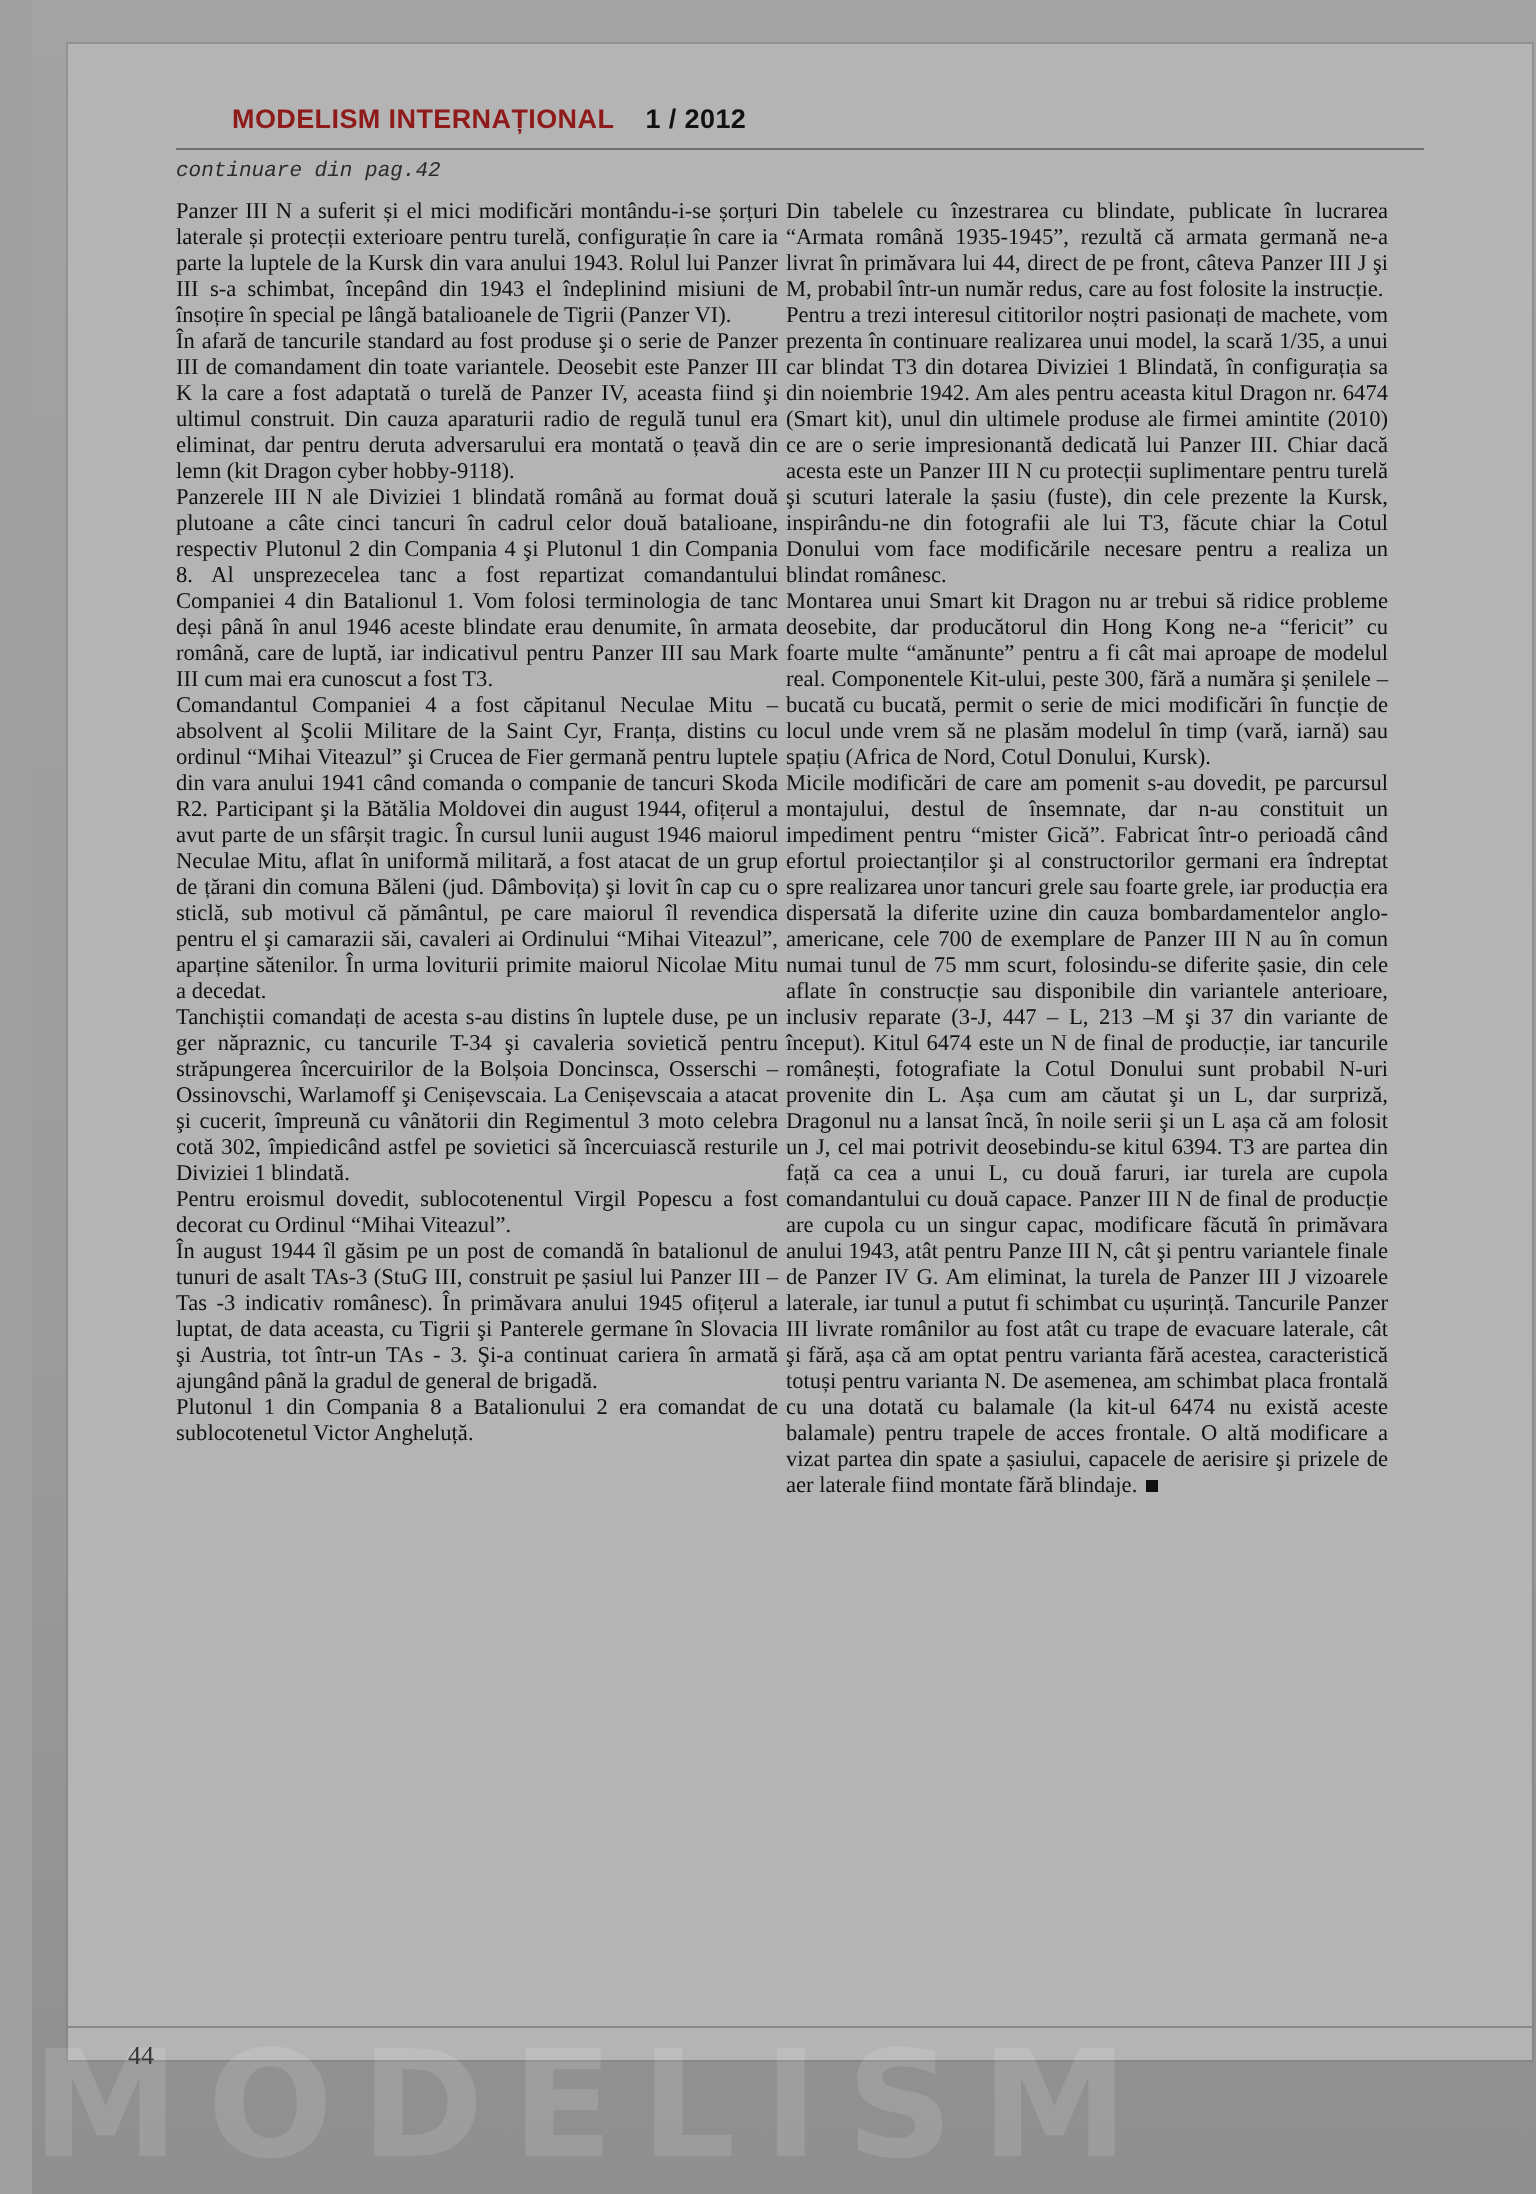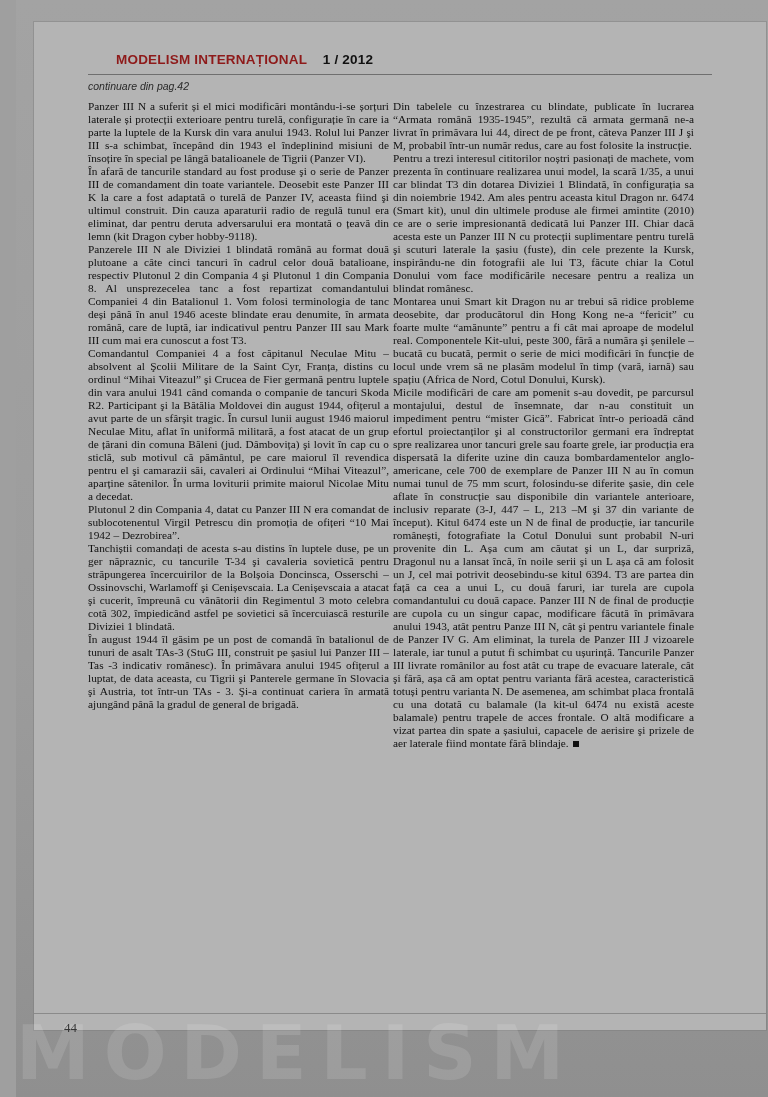--- a/index.html
+++ b/index.html
@@ -67,21 +67,21 @@
     left: 72px;
     top: 74px;
     width: 624px;
     height: 1px;
     background: #6f6f6f;
   }
   .continuare {
     position: absolute;
     left: 72px;
     top: 80px;
-    font-family: Liberation Sans, sans-serif;
+    font-family: Liberation Mono, monospace;
     font-style: italic;
     font-size: 10.5px;
     color: #2a2a2a;
   }
   .columns {
     position: absolute;
     left: 72px;
     top: 100px;
     width: 624px;
     display: flex;
@@ -140,23 +140,24 @@
   </div>
   <div class="rule"></div>
   <div class="continuare">continuare din pag.42</div>
 
   <div class="columns">
     <div class="col">
       <p>Panzer III N a suferit și el mici modificări montându-i-se șorțuri laterale și protecții exterioare pentru turelă, configurație în care ia parte la luptele de la Kursk din vara anului 1943. Rolul lui Panzer III s-a schimbat, începând din 1943 el îndeplinind misiuni de însoțire în special pe lângă batalioanele de Tigrii (Panzer VI).</p>
       <p>În afară de tancurile standard au fost produse şi o serie de Panzer III de comandament din toate variantele. Deosebit este Panzer III K la care a fost adaptată o turelă de Panzer IV, aceasta fiind şi ultimul construit. Din cauza aparaturii radio de regulă tunul era eliminat, dar pentru deruta adversarului era montată o țeavă din lemn (kit Dragon cyber hobby-9118).</p>
       <p>Panzerele III N ale Diviziei 1 blindată română au format două plutoane a câte cinci tancuri în cadrul celor două batalioane, respectiv Plutonul 2 din Compania 4 şi Plutonul 1 din Compania 8. Al unsprezecelea tanc a fost repartizat comandantului Companiei 4 din Batalionul 1. Vom folosi terminologia de tanc deși până în anul 1946 aceste blindate erau denumite, în armata română, care de luptă, iar indicativul pentru Panzer III sau Mark III cum mai era cunoscut a fost T3.</p>
       <p>Comandantul Companiei 4 a fost căpitanul Neculae Mitu – absolvent al Şcolii Militare de la Saint Cyr, Franța, distins cu ordinul “Mihai Viteazul” şi Crucea de Fier germană pentru luptele din vara anului 1941 când comanda o companie de tancuri Skoda R2. Participant şi la Bătălia Moldovei din august 1944, ofițerul a avut parte de un sfârșit tragic. În cursul lunii august 1946 maiorul Neculae Mitu, aflat în uniformă militară, a fost atacat de un grup de țărani din comuna Băleni (jud. Dâmbovița) şi lovit în cap cu o sticlă, sub motivul că pământul, pe care maiorul îl revendica pentru el şi camarazii săi, cavaleri ai Ordinului “Mihai Viteazul”, aparține sătenilor. În urma loviturii primite maiorul Nicolae Mitu a decedat.</p>
-      <p>Plutonul 2 din Compania 4, datat cu Panzer III N era comandat de sublocotenentul Virgil Petrescu din promoția de ofițeri “10 Mai 1942 – Dezrobirea”.</p>
       <p>Tanchiștii comandați de acesta s-au distins în luptele duse, pe un ger năpraznic, cu tancurile T-34 şi cavaleria sovietică pentru străpungerea încercuirilor de la Bolșoia Doncinsca, Osserschi – Ossinovschi, Warlamoff şi Cenișevscaia. La Cenișevscaia a atacat şi cucerit, împreună cu vânătorii din Regimentul 3 moto celebra cotă 302, împiedicând astfel pe sovietici să încercuiască resturile Diviziei 1 blindată.</p>
+      <p>Pentru eroismul dovedit, sublocotenentul Virgil Popescu a fost decorat cu Ordinul “Mihai Viteazul”.</p>
       <p>În august 1944 îl găsim pe un post de comandă în batalionul de tunuri de asalt TAs-3 (StuG III, construit pe șasiul lui Panzer III – Tas -3 indicativ românesc). În primăvara anului 1945 ofițerul a luptat, de data aceasta, cu Tigrii şi Panterele germane în Slovacia şi Austria, tot într-un TAs - 3. Şi-a continuat cariera în armată ajungând până la gradul de general de brigadă.</p>
+      <p>Plutonul 1 din Compania 8 a Batalionului 2 era comandat de sublocotenetul Victor Angheluță.</p>
     </div>
     <div class="col">
       <p>Din tabelele cu înzestrarea cu blindate, publicate în lucrarea “Armata română 1935-1945”, rezultă că armata germană ne-a livrat în primăvara lui 44, direct de pe front, câteva Panzer III J şi M, probabil într-un număr redus, care au fost folosite la instrucție.</p>
       <p>Pentru a trezi interesul cititorilor noștri pasionați de machete, vom prezenta în continuare realizarea unui model, la scară 1/35, a unui car blindat T3 din dotarea Diviziei 1 Blindată, în configurația sa din noiembrie 1942. Am ales pentru aceasta kitul Dragon nr. 6474 (Smart kit), unul din ultimele produse ale firmei amintite (2010) ce are o serie impresionantă dedicată lui Panzer III. Chiar dacă acesta este un Panzer III N cu protecții suplimentare pentru turelă şi scuturi laterale la șasiu (fuste), din cele prezente la Kursk, inspirându-ne din fotografii ale lui T3, făcute chiar la Cotul Donului vom face modificările necesare pentru a realiza un blindat românesc.</p>
       <p>Montarea unui Smart kit Dragon nu ar trebui să ridice probleme deosebite, dar producătorul din Hong Kong ne-a “fericit” cu foarte multe “amănunte” pentru a fi cât mai aproape de modelul real. Componentele Kit-ului, peste 300, fără a număra şi șenilele – bucată cu bucată, permit o serie de mici modificări în funcție de locul unde vrem să ne plasăm modelul în timp (vară, iarnă) sau spațiu (Africa de Nord, Cotul Donului, Kursk).</p>
       <p><span>Micile modificări de care am pomenit s-au dovedit, pe parcursul montajului, destul de însemnate, dar n-au constituit un impediment pentru “mister Gică”. Fabricat într-o perioadă când efortul proiectanților şi al constructorilor germani era îndreptat spre realizarea unor tancuri grele sau foarte grele, iar producția era dispersată la diferite uzine din cauza bombardamentelor anglo-americane, cele 700 de exemplare de Panzer III N au în comun numai tunul de 75 mm scurt, folosindu-se diferite șasie, din cele aflate în construcție sau disponibile din variantele anterioare, inclusiv reparate (3-J, 447 – L, 213 –M şi 37 din variante de început). Kitul 6474 este un N de final de producție, iar tancurile românești, fotografiate la Cotul Donului sunt probabil N-uri provenite din L. Așa cum am căutat şi un L, dar surpriză, Dragonul nu a lansat încă, în noile serii şi un L așa că am folosit un J, cel mai potrivit deosebindu-se kitul 6394. T3 are partea din față ca cea a unui L, cu două faruri, iar turela are cupola comandantului cu două capace. Panzer III N de final de producție are cupola cu un singur capac, modificare făcută în primăvara anului 1943, atât pentru Panze III N, cât şi pentru variantele finale de Panzer IV G. Am eliminat, la turela de Panzer III J vizoarele laterale, iar tunul a putut fi schimbat cu ușurință. Tancurile Panzer III livrate românilor au fost atât cu trape de evacuare laterale, cât şi fără, așa că am optat pentru varianta fără acestea, caracteristică totuși pentru varianta N. De asemenea, am schimbat placa frontală cu una dotată cu balamale (la kit-ul 6474 nu există aceste balamale) pentru trapele de acces frontale. O altă modificare a vizat partea din spate a șasiului, capacele de aerisire şi prizele de aer laterale fiind montate fără blindaje.</span><span class="endmark"></span></p>
     </div>
   </div>
 
   <div class="footer-rule"></div>

